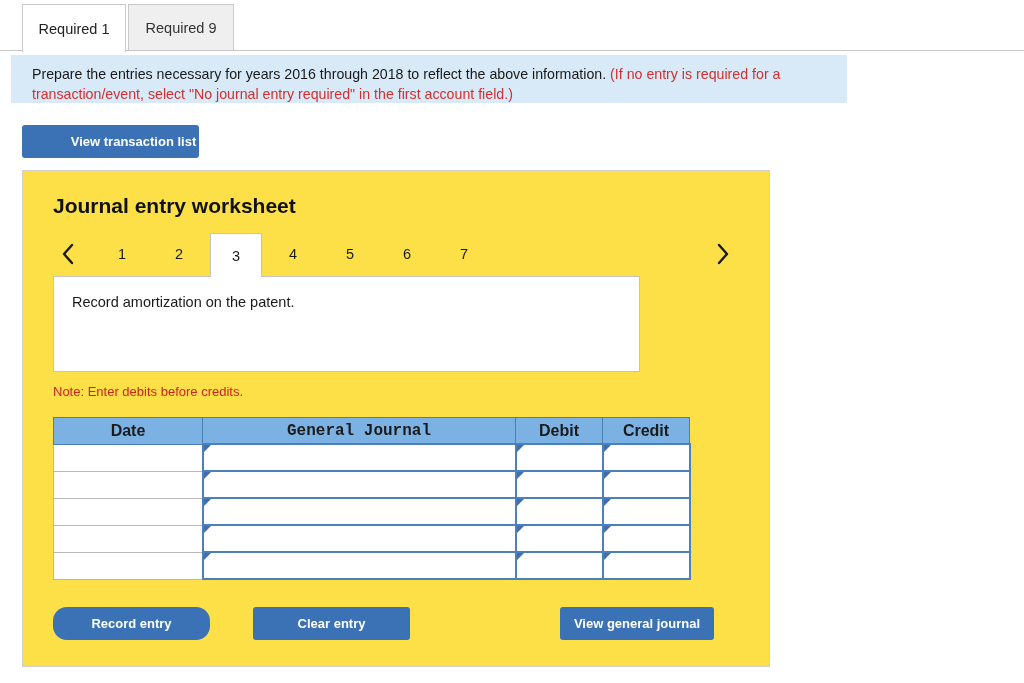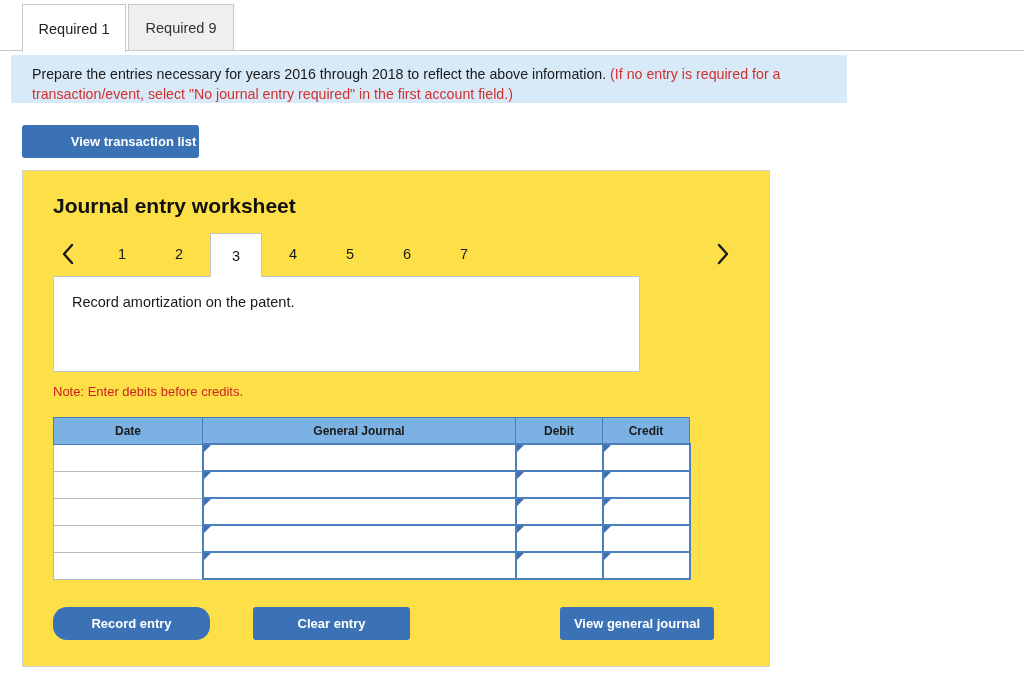--- a/index.html
+++ b/index.html
@@ -205,29 +205,29 @@
     position: absolute;
     left: 30px;
     top: 246px;
     width: 632px;
     border-collapse: collapse;
     table-layout: fixed;
   }
   .journal-table th {
     background: #7cb1e3;
     border: 1px solid #4a7fb5;
-    font-size: 12px;
+    font-size: 16px;
     font-weight: bold;
     color: #1b1b1b;
     height: 25px;
     padding: 0;
     text-align: center;
   }
   .col-date   { width: 148px; }
-  .col-gj     { width: 312px; }
+  .col-gj     { width: 312px; font-family: Liberation Mono, monospace; }
   .col-debit  { width: 86px;  }
   .col-credit { width: 86px;  }
 
   .journal-table td {
     padding: 0;
     height: 25px;
     vertical-align: middle;
   }
   td.cell-date {
     border: 1px solid #b8b8b8;

